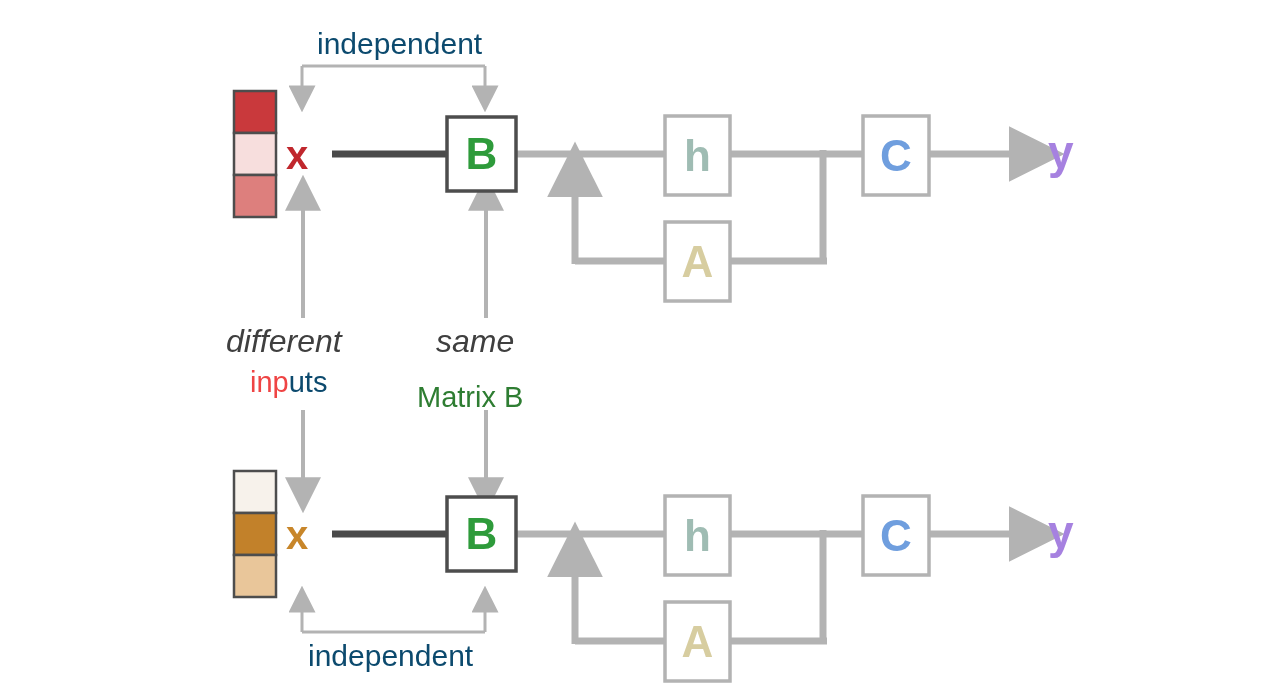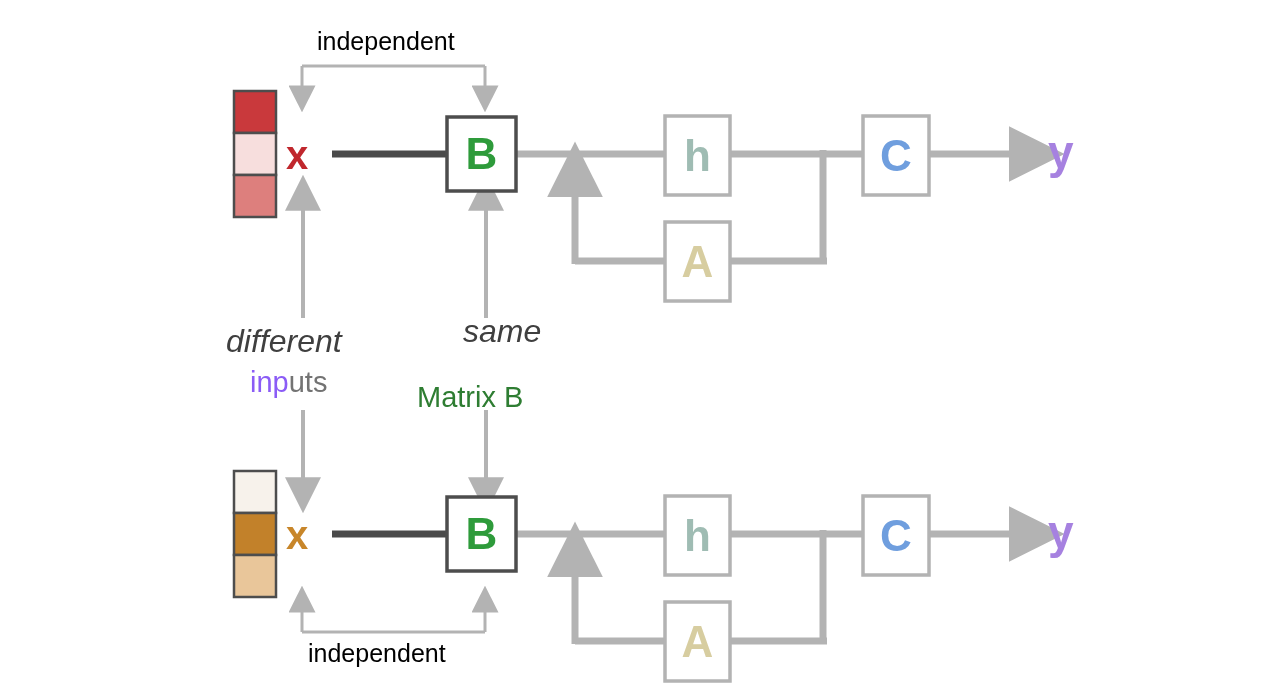--- a/index.html
+++ b/index.html
@@ -1,20 +1,20 @@
 <!DOCTYPE html>
 <html><head>
 <meta charset="utf-8">
 <style>
   html,body{margin:0;padding:0;background:#ffffff;}
   body{width:1280px;height:698px;font-family:"Liberation Sans","DejaVu Sans",sans-serif;overflow:hidden;}
   #stage{position:relative;width:1280px;height:698px;background:#fff;}
   #stage svg{position:absolute;left:0;top:0;}
   .lbl{position:absolute;white-space:nowrap;line-height:1;}
-  .bracket-label{font-size:25px;color:#000000;}
+  .bracket-label{font-size:30px;color:#0c4a6e;}
   .italic-note{font-size:32px;font-style:italic;color:#3f3f3f;}
   .note2{font-size:29px;}
   .xlab{font-size:40px;font-weight:bold;}
   .ylab{font-size:46px;font-weight:bold;color:#a681e0;}
   .boxletter{position:absolute;display:flex;align-items:center;justify-content:center;
              font-size:44px;font-weight:bold;}
 </style>
 </head>
 <body>
 
@@ -105,24 +105,24 @@
       <rect id="sw-b3" x="234" y="555" width="42" height="42" stroke="#4d4d4d" stroke-width="2.5" fill="#e9c69a"></rect>
     </g>
   </svg>
 
   <div class="lbl bracket-label" style="left:317px;top:29px;">independent</div>
 
   <div class="lbl bracket-label" style="left:308px;top:641px;">independent</div>
 
   <div class="lbl italic-note" style="left:226px;top:325px;">different</div>
   <div class="lbl note2" style="left:250px;top:368px;">
-    <span id="inp1" style="color: #8b5cf6;">inp</span><span id="inp2" style="color: #737373;">uts</span>
+    <span id="inp1" style="color: #ef4444;">inp</span><span id="inp2" style="color: #0c4a6e;">uts</span>
   </div>
 
-  <div class="lbl italic-note" style="left:436px;top:315px;margin-left:27px;">same</div>
+  <div class="lbl italic-note" style="left:436px;top:325px;">same</div>
   <div class="lbl note2" id="matrixb" style="left: 417px; top: 383px; color: rgb(46, 125, 50);">Matrix B</div>
 
   <div class="lbl xlab" id="x-top" style="left: 286px; top: 135px; color: rgb(192, 39, 45);">x</div>
   <div class="lbl ylab" id="y-top" style="left: 1048px; top: 129px; color: rgb(166, 129, 224);">y</div>
 
   <div class="boxletter" id="L-B-top" style="left: 447px; top: 117px; width: 69px; height: 74px; color: rgb(46, 155, 59);">B</div>
   <div class="boxletter" id="L-h-top" style="left: 665px; top: 116px; width: 65px; height: 79px; color: rgb(159, 188, 179);">h</div>
   <div class="boxletter" id="L-A-top" style="left: 665px; top: 222px; width: 65px; height: 79px; color: rgb(215, 205, 160);">A</div>
   <div class="boxletter" id="L-C-top" style="left: 863px; top: 116px; width: 66px; height: 79px; color: rgb(111, 158, 222);">C</div>
 

